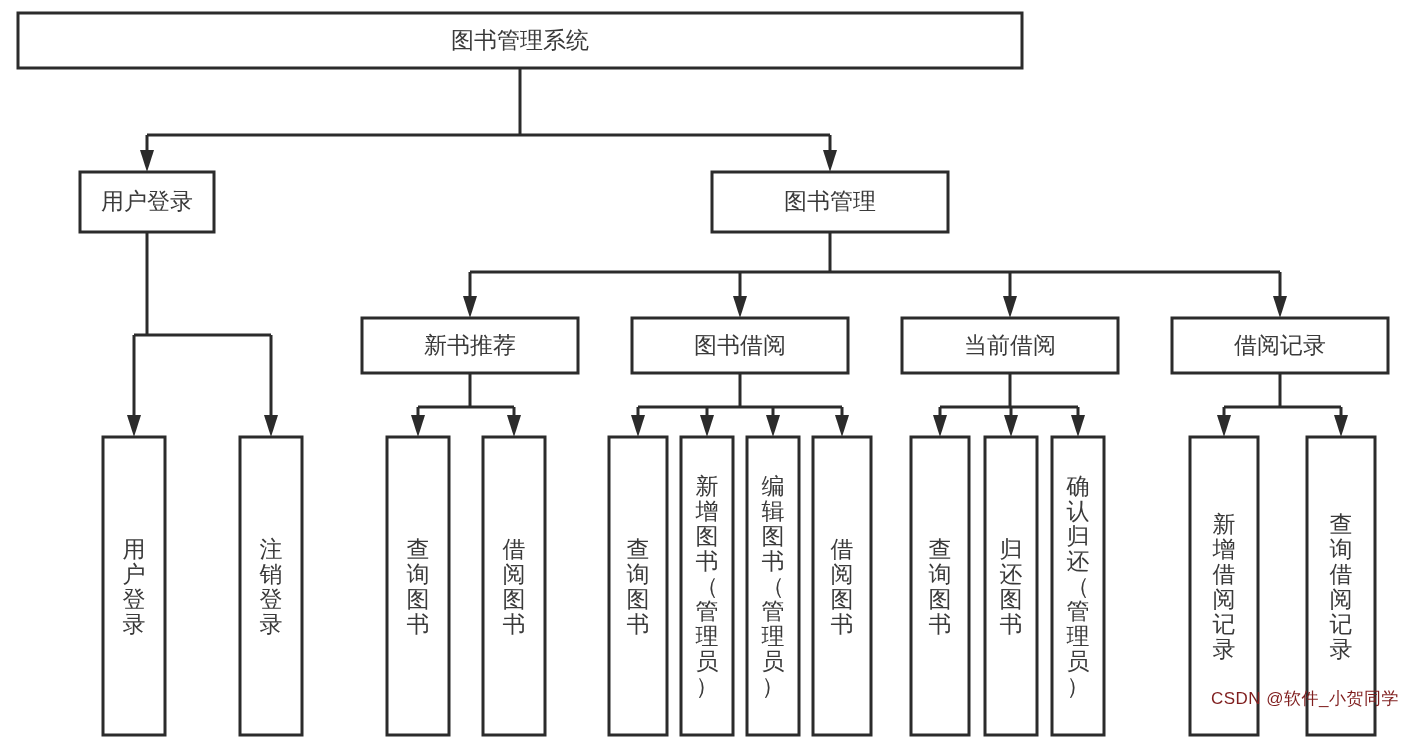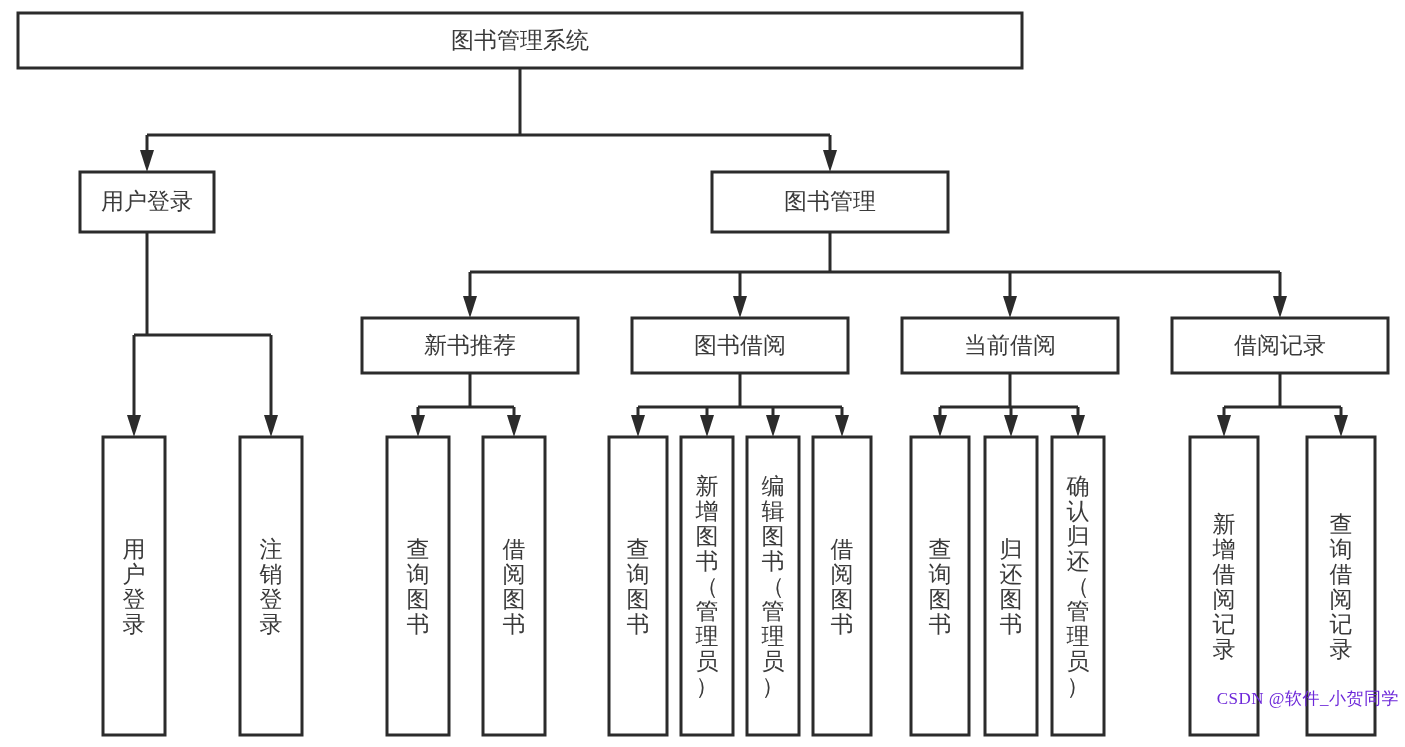--- a/index.html
+++ b/index.html
@@ -14,22 +14,22 @@
   .arrow-head{fill:#2b2b2b;stroke:none;}
   .node-label{
     fill:#3a3a3a;
     font-family:"Liberation Sans","DejaVu Sans",sans-serif;
     dominant-baseline:middle;
   }
   .label-h{font-size:23px;text-anchor:middle;}
   .label-v{font-size:23px;text-anchor:middle;}
   .watermark{
     position:absolute;right:6px;bottom:4px;
-    font-family:Liberation Serif, serif;
-    font-size:17px;color:#6d28d9;white-space:nowrap;
+    font-family:Liberation Sans, sans-serif;
+    font-size:17px;color:#7f1d1d;white-space:nowrap;
     letter-spacing:0.5px;
   }
 </style>
 </head>
 <body>
 
 <div id="diagram-root">
   <svg id="tree" viewBox="0 0 1405 747" xmlns="http://www.w3.org/2000/svg">
     <g id="edge-layer">
         <line x1="520" y1="68" x2="520" y2="135" class="link-line"></line>

